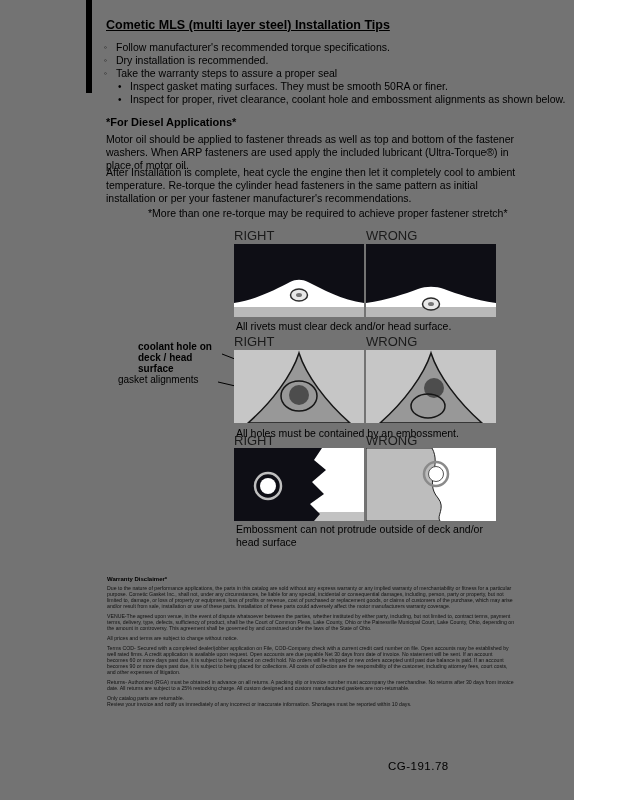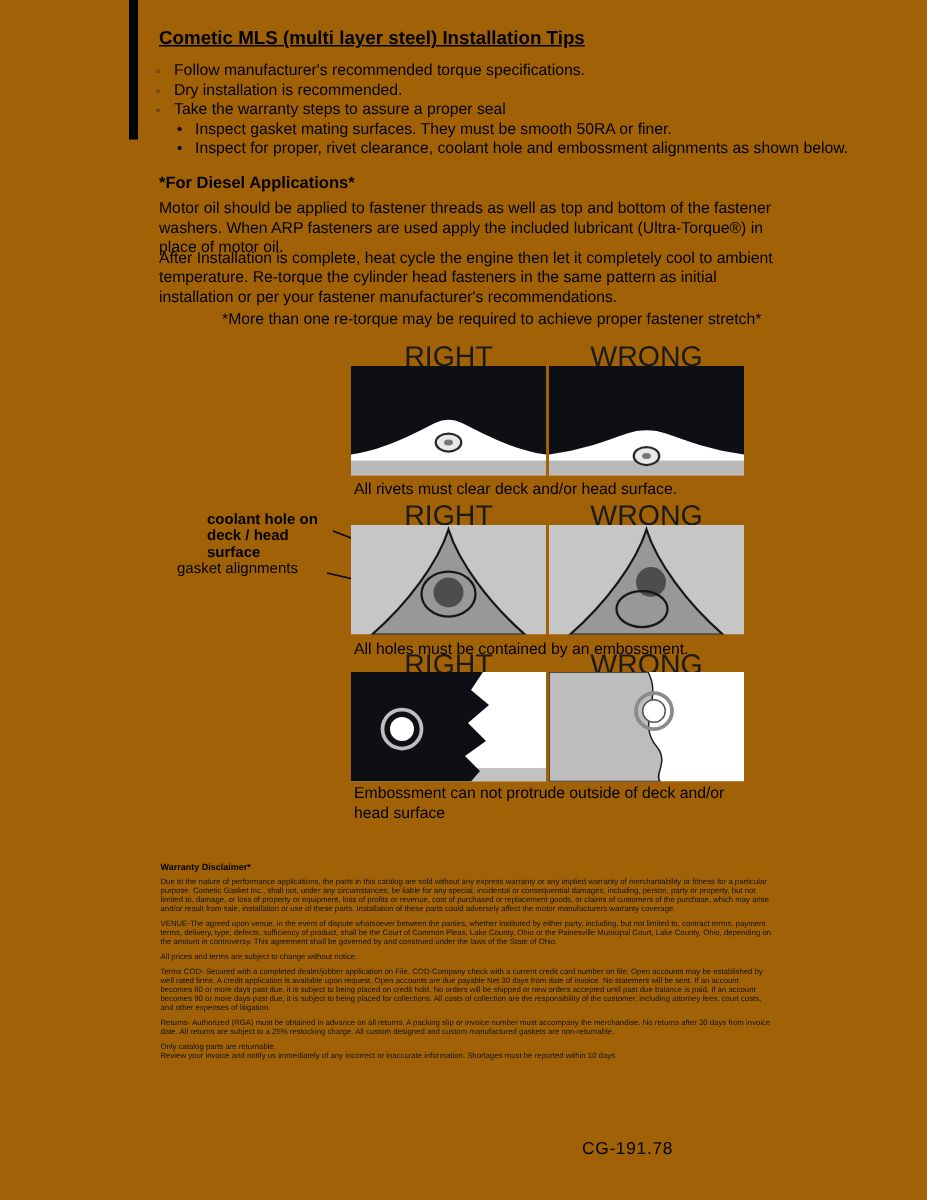--- a/index.html
+++ b/index.html
@@ -1,34 +1,34 @@
 <!DOCTYPE html>
 <html><head>
 <meta charset="utf-8">
 <style>
   * { margin:0; padding:0; box-sizing:border-box; }
   html,body { background:#ffffff; }
   .page {
-    position:relative; width:618px; height:800px; background:#a16207;
+    position:relative; width:574px; height:800px; background:#737373;
     font-family:"Liberation Sans", sans-serif; color:#000; overflow:hidden;
   }
   .abs { position:absolute; }
   .edge-mark { left:86px; top:0; width:6px; height:93px; background:#000; }
   .title { left:106px; top:18px; font-size:12.5px; font-weight:bold; text-decoration:underline; }
   .bullets { left:104px; top:41px; font-size:10.5px; }
   .b-row { display:flex; line-height:13px; }
   .b-row .marker { width:12px; font-size:8px; text-align:left; }
   .b-row.sub { margin-left:14px; }
   .b-row.sub .marker { font-size:10px; }
   .diesel-h { left:106px; top:116px; font-size:11px; font-weight:bold; }
   .para { left:106px; width:414px; font-size:10.5px; line-height:13px; }
   .p1 { top:133px; }
   .p2 { top:166px; }
   .note { top:207px;margin-left:42px; }
-  .dg-head { width:130px; text-align:center; font-size:19px; color:#1a1a1a; }
+  .dg-head { width:130px; text-align:left; font-size:13px; color:#1a1a1a; }
   .col-l { left:234px; } .col-r { left:366px; }
   .hr1 { top:228px; } .hr2 { top:334px; } .hr3 { top:433px; }
   .panel { width:130px; height:73px; }
   .pr1 { top:244px; } .pr2 { top:350px; } .pr3 { top:448px; }
   .panel svg { display:block; width:130px; height:73px; }
   .caption { left:236px; font-size:10.5px; line-height:13px; }
   .c1 { top:320px; } .c2 { top:427px; } .c3 { top:523px; width:262px; }
   .lbl { font-size:10px; line-height:11px; }
   .lbl1 { left:138px; top:341px; width:84px;font-weight:bold; }
   .lbl2 { left:118px; top:374px; }

